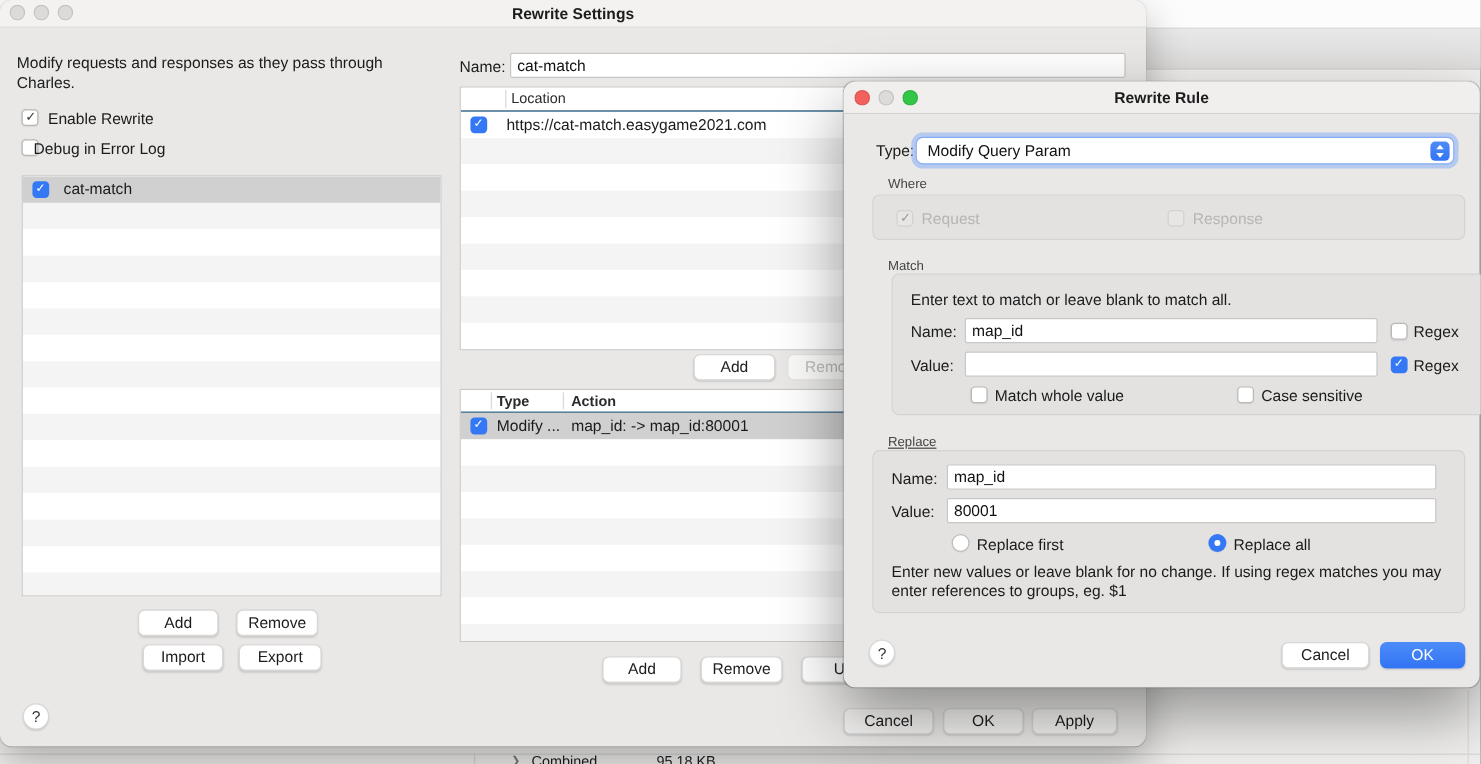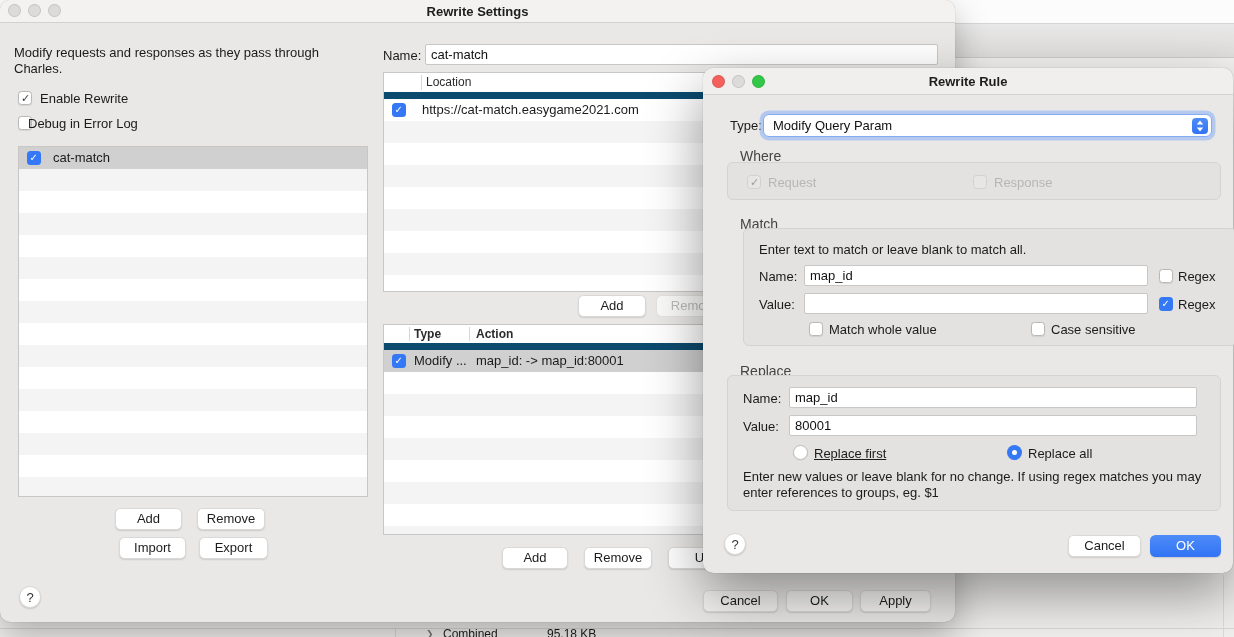--- a/index.html
+++ b/index.html
@@ -48,32 +48,32 @@
   .btn-gray{background:#f5f4f3;}
   .btn-dis{color:#bbbab9;background:#fafaf9;box-shadow:none;border-color:#e3e2e1;}
   .btn-primary{background:linear-gradient(#4e8cf8,#3173f4);border:none;color:#fff;line-height:22px;}
   .help-btn{position:absolute;width:22px;height:22px;border-radius:50%;background:#fff;border:1px solid #d9d8d7;
     box-shadow:0 1px 1.5px rgba(0,0,0,.15);box-sizing:border-box;text-align:center;line-height:19px;font-size:13px;color:#333;padding:0;}
   .input{position:absolute;box-sizing:border-box;background:#fff;border:1px solid #c8c7c6;border-radius:2px;
     font:13px "Liberation Sans","DejaVu Sans",sans-serif;color:#111;padding:0 5px;outline:none;}
 
   
   .table{position:absolute;background:#fff;border:1px solid #c8c7c6;box-sizing:border-box;overflow:hidden;}
-  .thead{position:relative;background:#fff;border-bottom:7px solid #0c4a6e;}
+  .thead{position:relative;background:#fff;border-bottom:1px solid #0c4a6e;}
   .thead .hdiv{position:absolute;top:2px;bottom:2px;width:1px;background:#d8d7d6;}
   .hlabel{position:absolute;top:2px;font-size:12px;color:#2b2b2b;white-space:nowrap;}
   .trow{position:relative;height:22px;}
   .trow.sel{background:#d1d0d0;}
   .rowtext{position:absolute;top:3px;white-space:nowrap;}
   .stripe{height:22px;background:#fff;}
   .stripe.alt{background:#f4f4f4;}
 
   
   .gbox{position:absolute;background:#e3e2e1;border:1px solid #d4d3d2;border-radius:6px;box-sizing:border-box;}
-  .sec-lbl{position:absolute;font-size:14px;color:#444;text-align:right;}
+  .sec-lbl{position:absolute;font-size:11px;color:#444;text-align:right;}
 
   
   .popup{position:absolute;box-sizing:border-box;height:23px;background:#fff;border:1px solid #84acf5;border-radius:6px;
     box-shadow:0 0 0 3.5px rgba(118,163,248,.45);line-height:21px;padding-left:9px;color:#111;}
   .stepper{position:absolute;right:3px;top:3px;width:16px;height:16px;border-radius:4px;background:linear-gradient(#4e8cf8,#3173f4);}
 </style>
 </head>
 <body>
 
 <div class="canvas">
@@ -234,21 +234,21 @@
       <span class="lbl" style="left:307px;top:93px;">Case sensitive</span>
     </div>
 
     <span class="sec-lbl" style="left:37px;top:295px;text-decoration:underline;">Replace</span>
     <div class="gbox" style="left:24px;top:307px;width:494px;height:136px;">
       <span class="lbl" style="left:15px;top:15px;">Name:</span>
       <input class="input" style="left: 61px; top: 11px; width: 408px; height: 21px;" value="map_id">
       <span class="lbl" style="left:15px;top:43px;">Value:</span>
       <input class="input" style="left: 61px; top: 39px; width: 408px; height: 21px;" value="80001">
       <span class="radio" style="left:65px;top:69px;"></span>
-      <span class="lbl" style="left:86px;top:70px;text-decoration:underline;">Replace first</span>
+      <span class="lbl" style="left:86px;top:70px;">Replace first</span>
       <span class="radio radio-sel" style="left:279px;top:69px;"></span>
       <span class="lbl" style="left:300px;top:70px;">Replace all</span>
       <div class="lbl" style="left:15px;top:93px;width:468px;white-space:normal;line-height:16px;">Enter new values or leave blank for no change. If using regex matches you may enter references to groups, eg. $1</div>
     </div>
 
     <button class="help-btn" style="left:21px;top:465px;">?</button>
     <button class="btn" style="left:365px;top:467px;width:73px;">Cancel</button>
     <button class="btn btn-primary" style="left:447px;top:467px;width:71px;">OK</button>
   </div>
 

